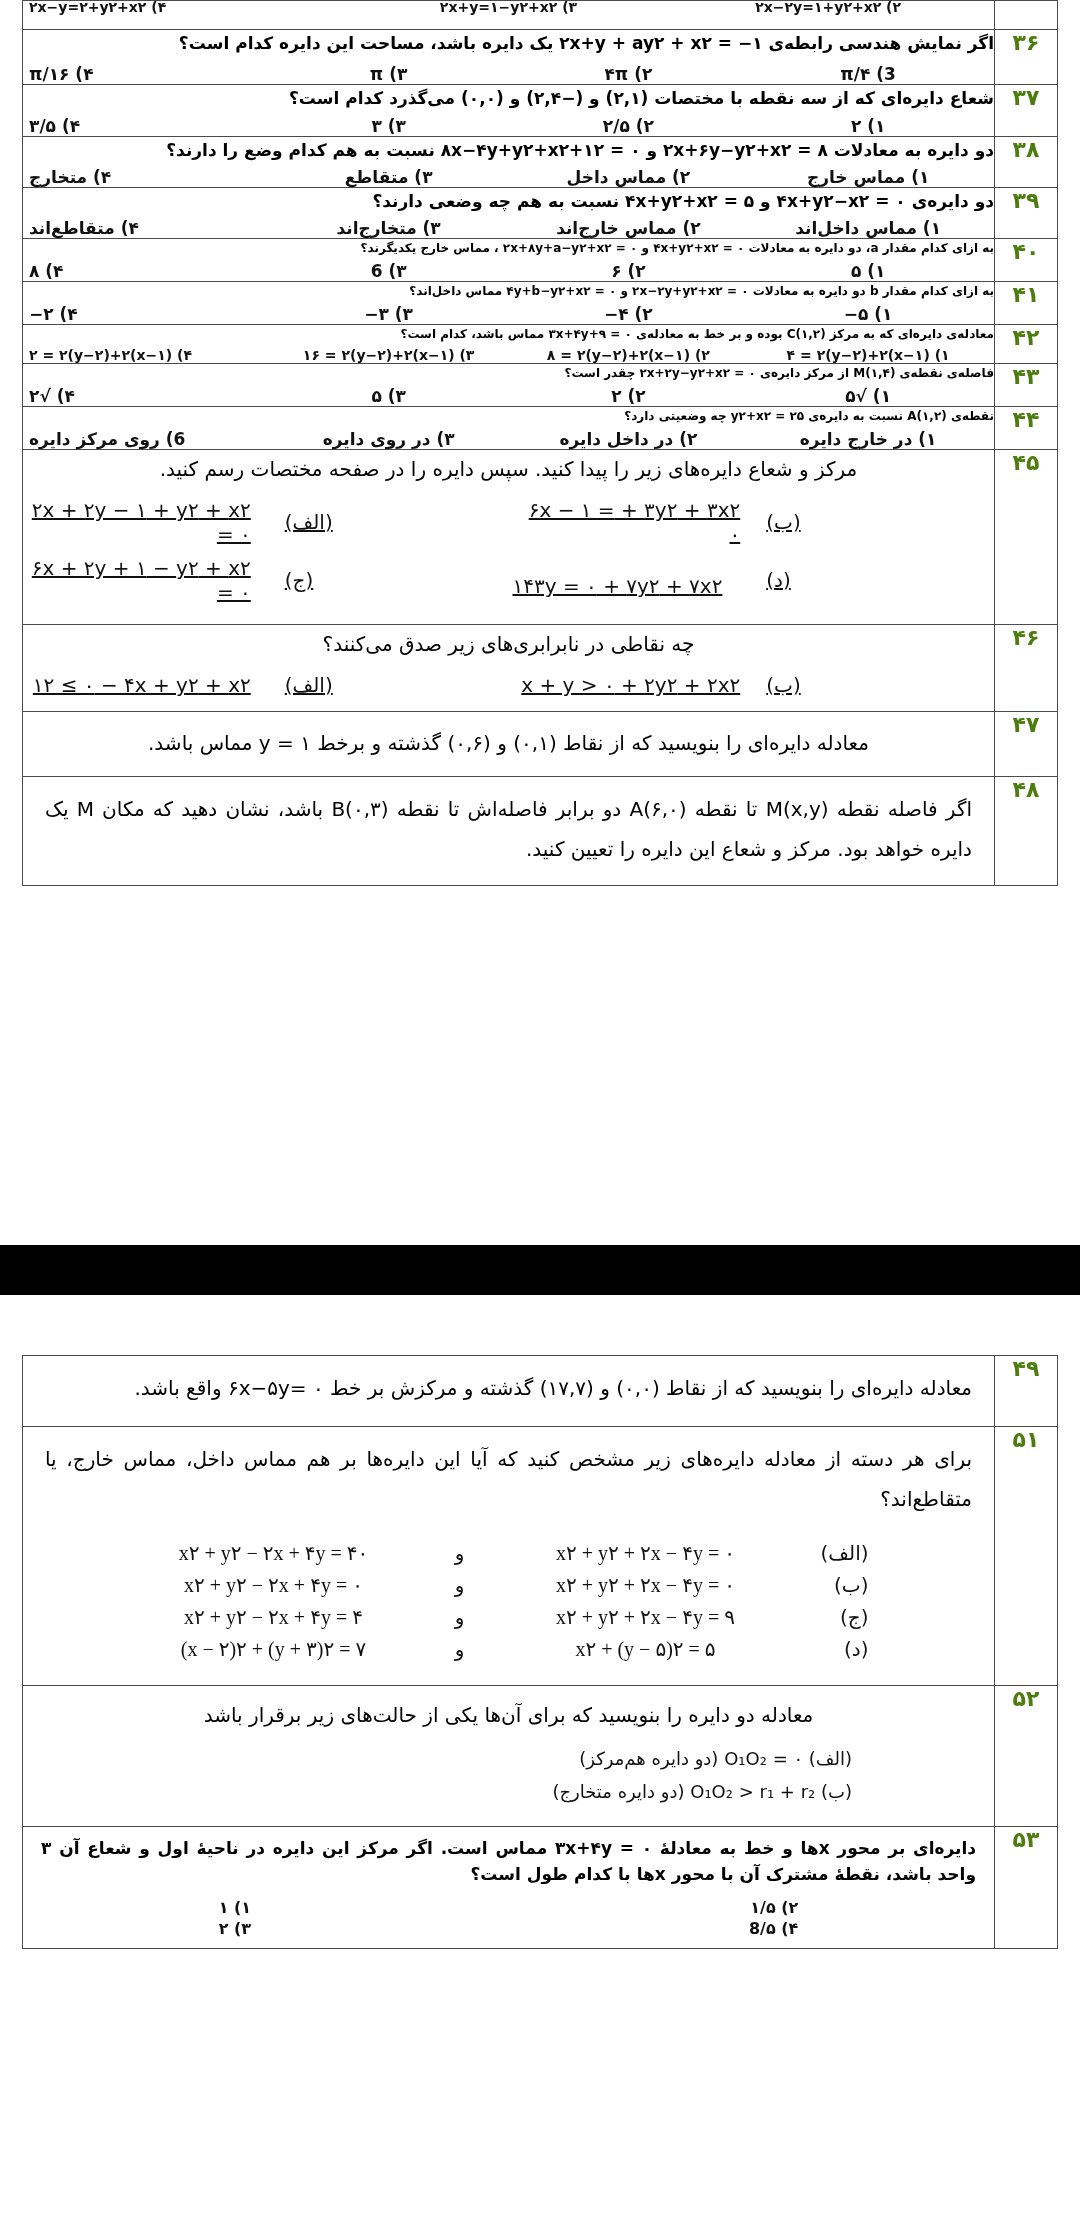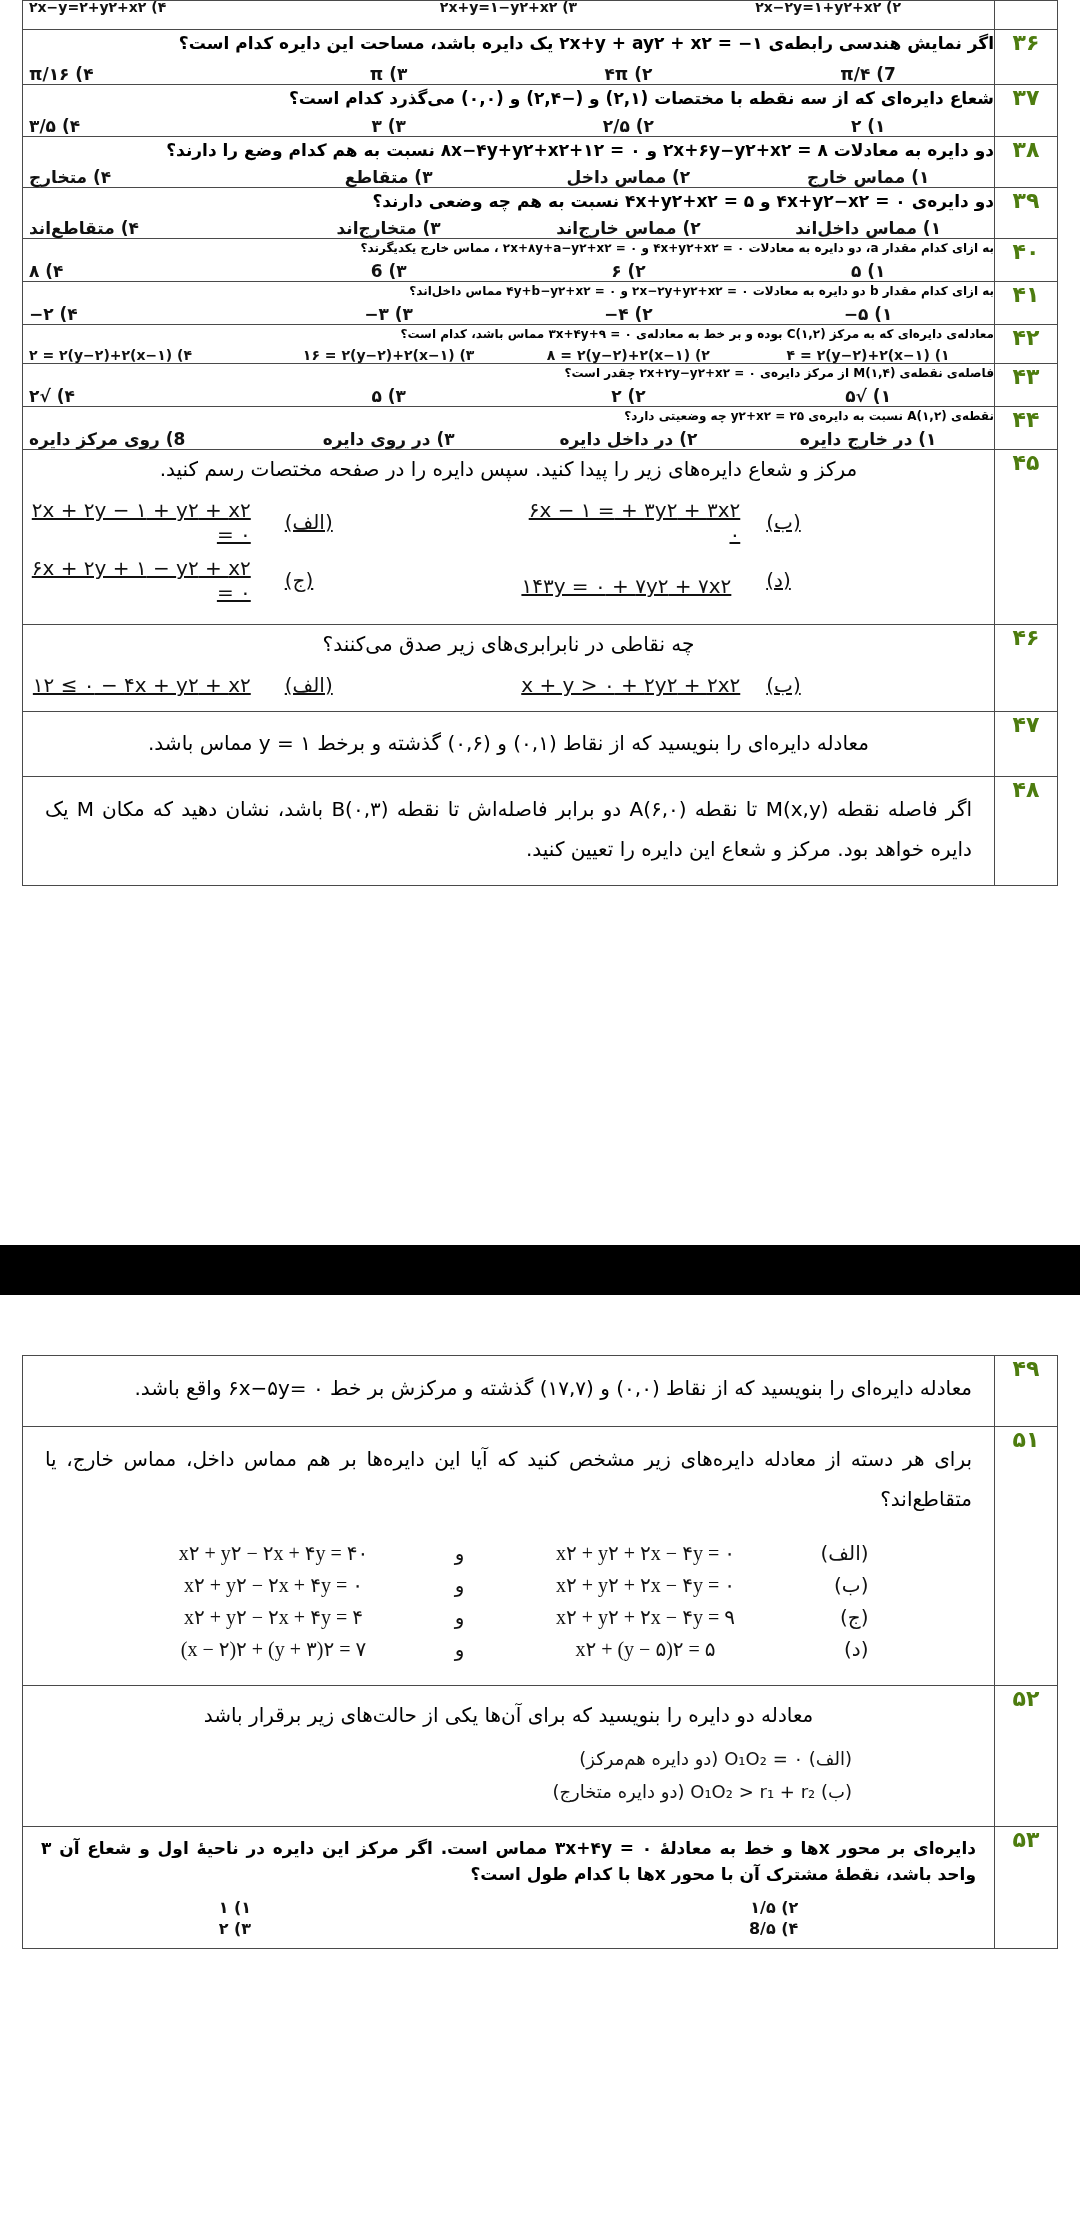--- a/index.html
+++ b/index.html
@@ -114,21 +114,21 @@
             <span class="opt">۴) x٢+y٢+۲x−y=۲</span>
           </div>
         </td>
       </tr>
 
       <tr>
         <td class="num-cell">۳۶</td>
         <td class="body-cell">
           <div class="stem">اگر نمایش هندسی رابطه‌ی ۱− = x٢ + ay٢ + ۲x+y یک دایره باشد، مساحت این دایره کدام است؟</div>
           <div class="opts" style="margin-top:8px;align-items:center;">
-            <span class="opt">7) π/۴</span>
+            <span class="opt">3) π/۴</span>
             <span class="opt">۲) ۴π</span>
             <span class="opt">۳) π</span>
             <span class="opt">۴) π/۱۶</span>
           </div>
         </td>
       </tr>
 
       <tr>
         <td class="num-cell">۳۷</td>
         <td class="body-cell">
@@ -221,38 +221,38 @@
       </tr>
 
       <tr>
         <td class="num-cell">۴۴</td>
         <td class="body-cell">
           <div class="stem small">نقطه‌ی A(۱,۲) نسبت به دایره‌ی ۲۵ = x٢+y٢ چه وضعیتی دارد؟</div>
           <div class="opts">
             <span class="opt">۱) در خارج دایره</span>
             <span class="opt">۲) در داخل دایره</span>
             <span class="opt">۳) در روی دایره</span>
-            <span class="opt">8) روی مرکز دایره</span>
+            <span class="opt">6) روی مرکز دایره</span>
           </div>
         </td>
       </tr>
 
       <tr>
         <td class="num-cell">۴۵</td>
         <td class="body-cell" style="padding-bottom:20px;">
           <div class="stem big center">مرکز و شعاع دایره‌های زیر را پیدا کنید. سپس دایره را در صفحه مختصات رسم کنید.</div>
           <div class="eqrow">
             <span class="cell l">(ب)</span>
             <span class="cell" style="text-align:right;">۳x٢ + ۳y٢ + ۶x − ۱ = ۰</span>
             <span class="cell" style="text-align:left;">(الف)</span>
             <span class="cell r">x٢ + y٢ + ۲x + ۲y − ۱ = ۰</span>
           </div>
           <div class="eqrow">
             <span class="cell l">(د)</span>
-            <span class="cell" style="text-align:center;margin-top:12px;">۷x٢ + ۷y٢ + ۱۴۳y = ۰</span>
+            <span class="cell" style="text-align:left;margin-top:12px;">۷x٢ + ۷y٢ + ۱۴۳y = ۰</span>
             <span class="cell" style="text-align:left;">(ج)</span>
             <span class="cell r">x٢ + y٢ − ۶x + ۲y + ۱ = ۰</span>
           </div>
         </td>
       </tr>
 
       <tr>
         <td class="num-cell">۴۶</td>
         <td class="body-cell" style="padding-bottom:14px;">
           <div class="stem big center">چه نقاطی در نابرابری‌های زیر صدق می‌کنند؟</div>

